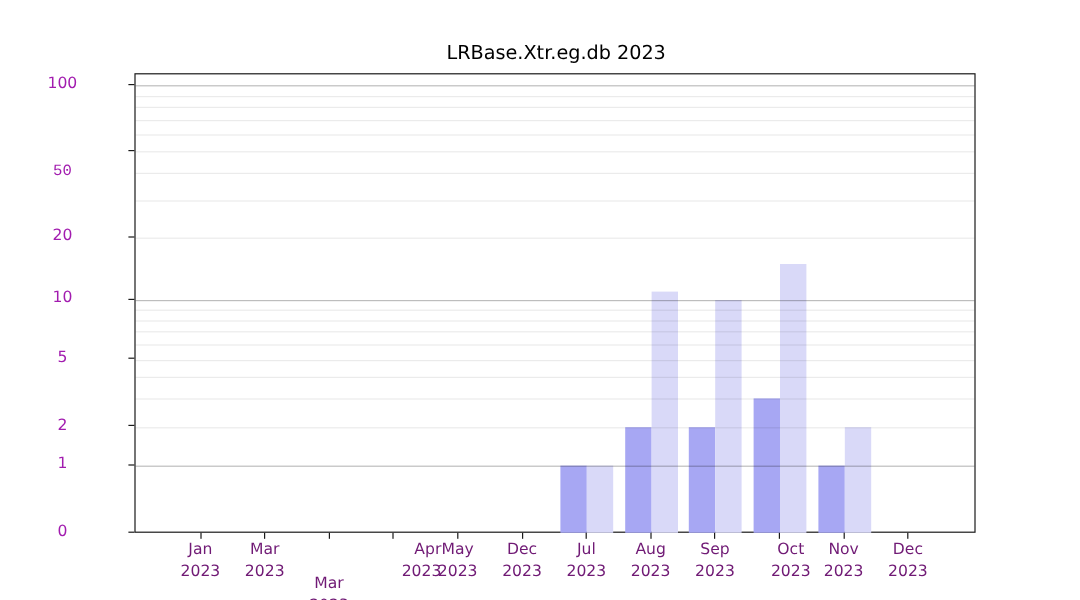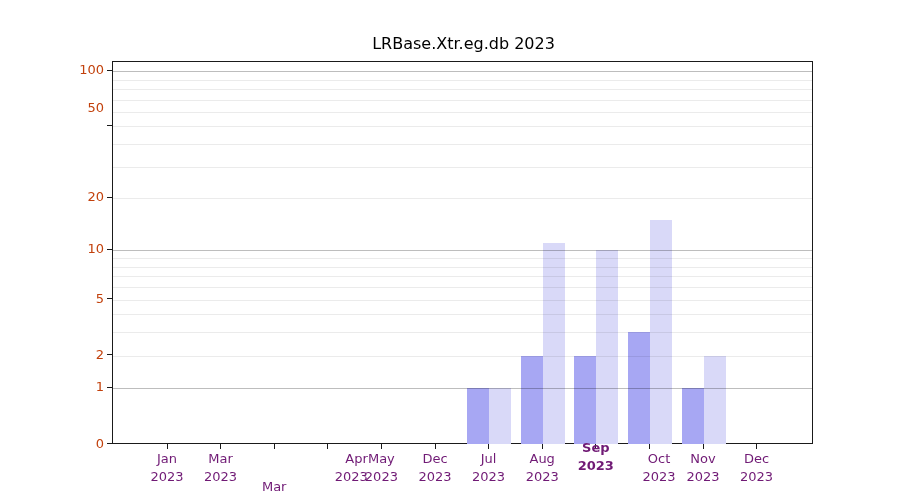--- a/index.html
+++ b/index.html
@@ -9,22 +9,22 @@
                font-size:16px;color:#000;}
   .plot{position:absolute;left:112px;top:61px;width:701px;height:383px;
         border:1px solid #1a1a1a;box-sizing:border-box;background:#fff;}
   .layer{position:absolute;left:0;top:0;width:100%;height:100%;}
   .gridline{position:absolute;left:0;width:100%;height:1px;}
   .gridline.major{background:rgba(0,0,0,0.26);}
   .gridline.minor{background:rgba(0,0,0,0.08);}
   .bar{position:absolute;}
   .ytick{position:absolute;width:5px;height:1px;background:#1a1a1a;}
   .xtick{position:absolute;width:1px;height:5px;background:#1a1a1a;}
-  .ylabel{position:absolute;left:0;width:104px;text-align:right;font-size:13px;
-          color:#c2410c;height:18px;line-height:18px;}
+  .ylabel{position:absolute;left:0;width:104px;text-align:center;font-size:13px;
+          color:#a21caf;height:18px;line-height:18px;}
   .xlabel{position:absolute;width:80px;text-align:center;font-size:13px;color:#701a75;
           line-height:1.35;white-space:pre-line;}
   .legend{position:absolute;left:379px;top:392px;width:174px;height:48px;
           background:rgba(255,255,255,0.8);border:1px solid #cccccc;border-radius:4px;
           box-sizing:border-box;z-index:5;display:flex;flex-direction:column;
           justify-content:center;gap:3px;padding:4px 8px;}
   .legend-row{display:flex;align-items:center;height:17px;}
   .legend-swatch{width:29px;height:12px;border-radius:2px;margin-right:11px;flex:0 0 auto;}
   .legend-label{font-size:13px;color:#000;white-space:nowrap;}
 </style>
@@ -77,21 +77,21 @@
       <div class="ylabel" style="top: 378.416px;">1</div>
       <div class="ytick" style="left: 107px; top: 354.11px;"></div>
       <div class="ylabel" style="top: 345.61px;">2</div>
       <div class="ytick" style="left: 107px; top: 298.026px;"></div>
       <div class="ylabel" style="top: 289.526px;">5</div>
       <div class="ytick" style="left: 107px; top: 248.983px;"></div>
       <div class="ylabel" style="top: 240.483px;">10</div>
       <div class="ytick" style="left: 107px; top: 196.663px;"></div>
       <div class="ylabel" style="top: 188.163px;">20</div>
       <div class="ytick" style="left: 107px; top: 124.87px;"></div>
-      <div class="ylabel" style="top: 99px;">50</div>
+      <div class="ylabel" style="top: 134px; font-family: Liberation Mono, monospace;">50</div>
       <div class="ytick" style="left: 107px; top: 69.5837px;"></div>
       <div class="ylabel" style="top: 61.0837px;">100</div>
       <div class="xtick" style="left: 166.5px; top: 444px;"></div>
       <div class="xlabel" style="left: 127px; top: 450px;">Jan
 2023</div>
       <div class="xtick" style="left: 220.1px; top: 444px;"></div>
       <div class="xlabel" style="left: 180.6px; top: 450px;">Mar
 2023</div>
       <div class="xtick" style="left: 273.7px; top: 444px;"></div>
       <div class="xlabel" style="left: 234.2px; top: 450px; margin-top: 28px;">Mar
@@ -105,21 +105,21 @@
       <div class="xtick" style="left: 434.5px; top: 444px;"></div>
       <div class="xlabel" style="left: 395px; top: 450px;">Dec
 2023</div>
       <div class="xtick" style="left: 488.1px; top: 444px;"></div>
       <div class="xlabel" style="left: 448.6px; top: 450px;">Jul
 2023</div>
       <div class="xtick" style="left: 541.7px; top: 444px;"></div>
       <div class="xlabel" style="left: 502.2px; top: 450px;">Aug
 2023</div>
       <div class="xtick" style="left: 595.3px; top: 444px;"></div>
-      <div class="xlabel" style="left: 555.8px; top: 439px; font-weight: bold;">Sep
+      <div class="xlabel" style="left: 555.8px; top: 450px;">Sep
 2023</div>
       <div class="xtick" style="left: 648.9px; top: 444px;"></div>
       <div class="xlabel" style="left: 619px; top: 450px;">Oct
 2023</div>
       <div class="xtick" style="left: 702.5px; top: 444px;"></div>
       <div class="xlabel" style="left: 663px; top: 450px;">Nov
 2023</div>
       <div class="xtick" style="left: 756.1px; top: 444px;"></div>
       <div class="xlabel" style="left: 716.6px; top: 450px;">Dec
 2023</div>

